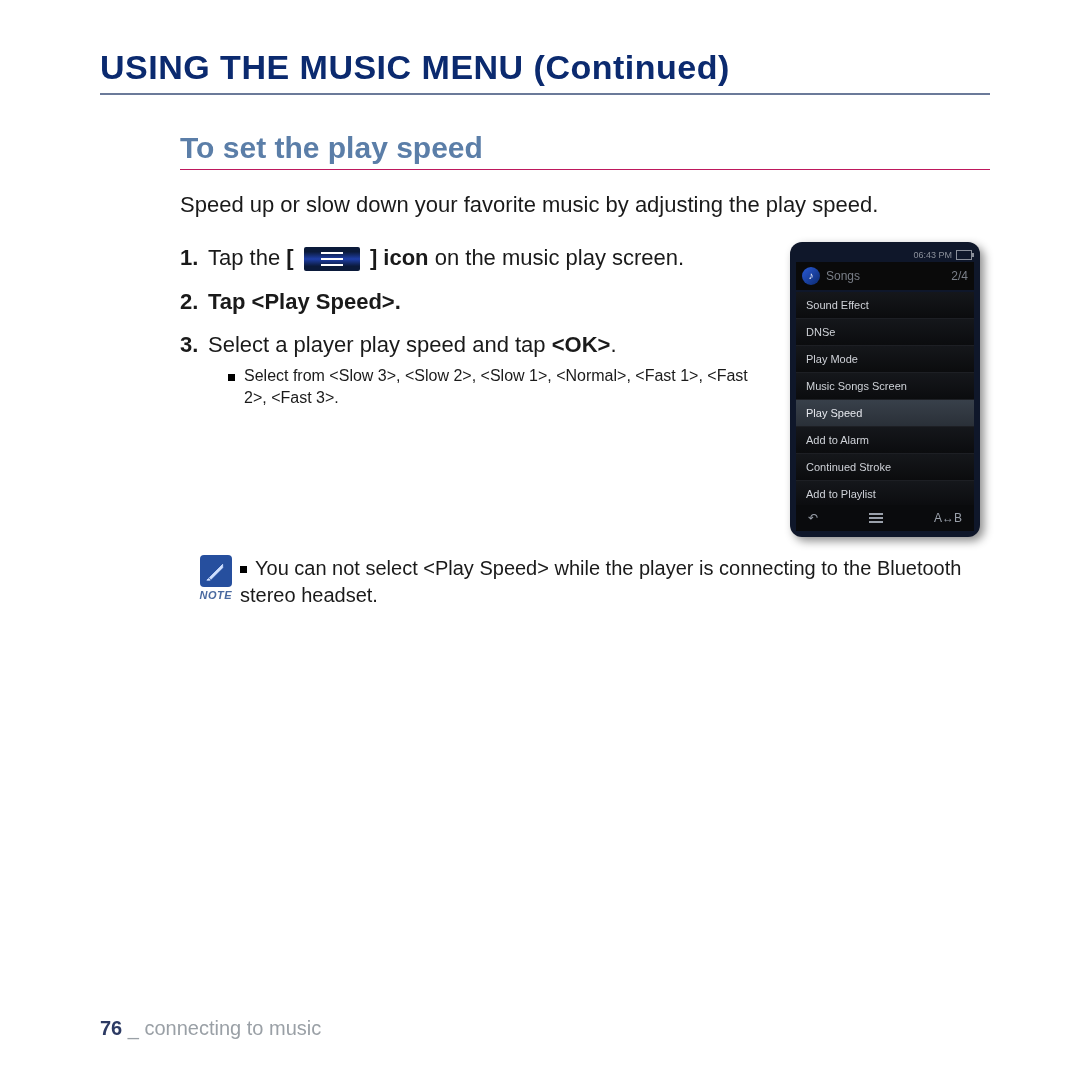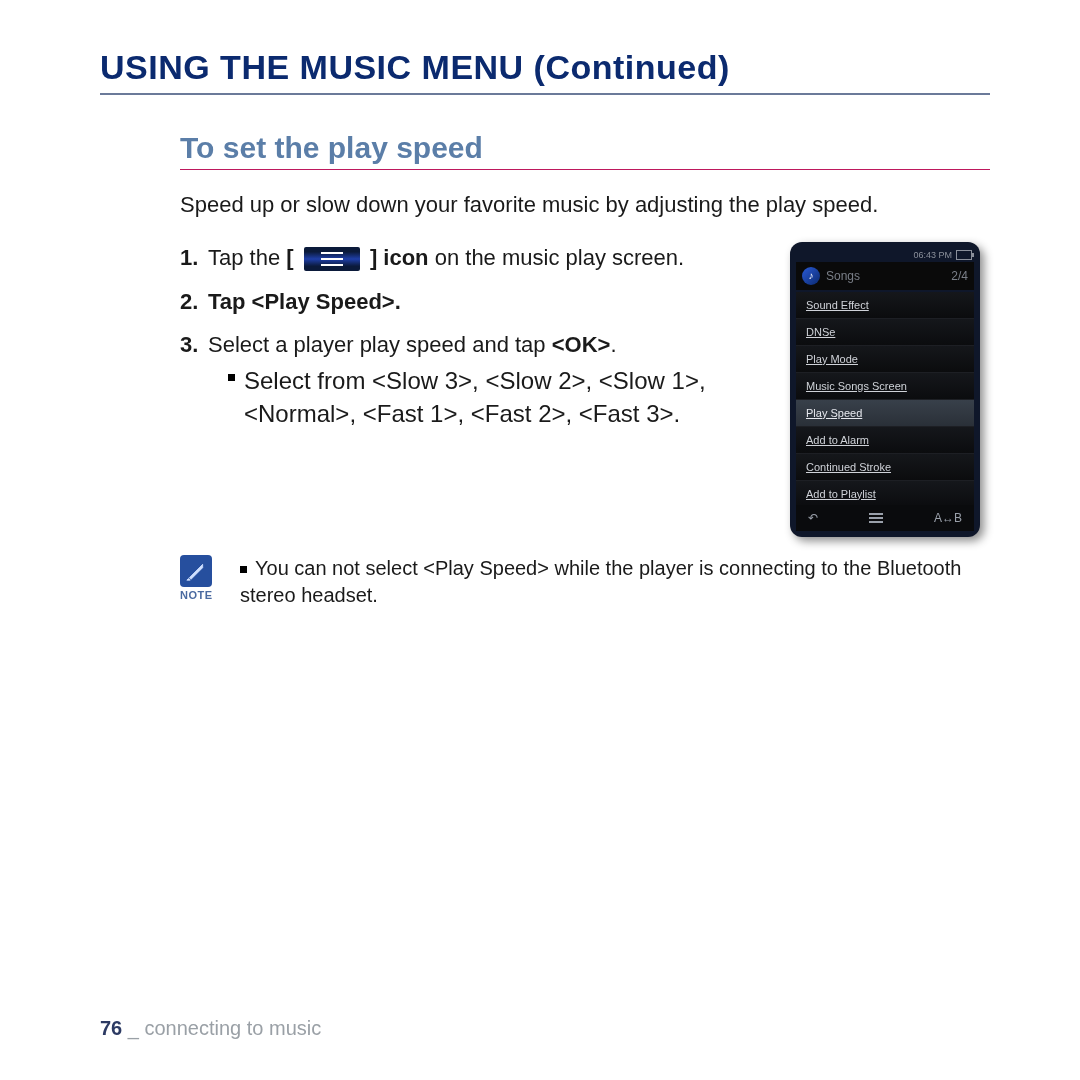--- a/index.html
+++ b/index.html
@@ -12,39 +12,39 @@
   .fig-col{width:200px;margin-left:20px;}
   ol.steps{list-style:none;padding:0;margin:0;font-size:22px;}
   ol.steps>li{margin-bottom:12px;line-height:1.45;padding-left:28px;position:relative;}
   ol.steps>li .num{position:absolute;left:0;font-weight:bold;}
   .bold{font-weight:bold;}
   .tap-icon{display:inline-block;width:56px;height:24px;vertical-align:middle;border-radius:2px;
     background:linear-gradient(to bottom,#0b1a3a 0%,#0b1a3a 20%,#1f3fa8 50%,#0b1a3a 80%,#0b1a3a 100%);
     position:relative;margin:0 4px;}
   .tap-icon::after{content:"";position:absolute;left:50%;top:50%;width:22px;height:14px;transform:translate(-50%,-50%);
     background:linear-gradient(to bottom,#fff 0,#fff 2px,transparent 2px,transparent 6px,#fff 6px,#fff 8px,transparent 8px,transparent 12px,#fff 12px,#fff 14px);}
-  ul.sub{list-style:none;padding:0;margin:4px 0 14px 20px;font-size:24px;}
+  ul.sub{list-style:none;padding:0;margin:4px 0 14px 20px;font-size:16px;}
   ul.sub>li{position:relative;padding-left:16px;line-height:1.35;}
   ul.sub>li::before{content:"";position:absolute;left:0;top:9px;width:7px;height:7px;background:#000;}
   .note-block{display:flex;align-items:flex-start;margin:18px 0 0 80px;font-size:20px;}
-  .note-icon-wrap{width:52px;text-align:left;margin-right:8px;}
+  .note-icon-wrap{width:52px;text-align:right;margin-right:8px;font-style:italic;}
   .note-icon{width:32px;height:32px;border-radius:4px;background:#264f9e;display:inline-flex;align-items:center;justify-content:center;}
   .note-icon svg{width:20px;height:22px;fill:#cfe0ff;stroke:#cfe0ff;}
   .note-label{font-size:11px;color:#4a6aa0;font-weight:bold;letter-spacing:0.5px;margin-top:2px;}
   .note-text{flex:1;line-height:1.35;}
   .note-text .bullet{display:inline-block;width:7px;height:7px;background:#000;margin-right:8px;position:relative;top:-2px;}
   
   .device{width:190px;height:295px;background:#0f172a;border-radius:12px;padding:6px;box-sizing:border-box;
     box-shadow:4px 4px 10px rgba(0,0,0,0.45);color:#cfd2d8;font-size:11px;position:relative;overflow:hidden;}
   .dev-status{display:flex;justify-content:flex-end;align-items:center;height:14px;font-size:9px;color:#8a8f9a;padding:0 2px;}
   .dev-top{height:28px;display:flex;align-items:center;padding:0 6px;color:#7a7f88;font-size:12px;background:#0a0a0a;}
   .dev-top .music-ico{width:18px;height:18px;border-radius:50%;background:linear-gradient(135deg,#2a5ad6,#0b2a6f);display:inline-flex;align-items:center;justify-content:center;margin-right:6px;font-size:10px;color:#fff;}
   .dev-top .grow{flex:1;}
   .menu{margin-top:2px;}
-  .menu .item{padding:7px 10px;border-bottom:1px solid #1d1f24;font-size:11px;background:linear-gradient(to bottom,#15171b,#0b0c0e);text-decoration:underline;}
+  .menu .item{padding:7px 10px;border-bottom:1px solid #1d1f24;font-size:11px;background:linear-gradient(to bottom,#15171b,#0b0c0e);}
   .menu .item.sel{background:linear-gradient(to bottom,#38404a,#2a3038);color:#e6e8ee;}
   .dev-bottom{position:absolute;left:6px;right:6px;bottom:6px;height:26px;background:#0a0b0d;display:flex;align-items:center;justify-content:space-between;padding:0 12px;color:#9aa0aa;font-size:12px;}
   .dev-bottom .mini-lines{display:inline-block;}
   .dev-bottom .mini-lines span{display:block;width:14px;height:2px;background:#9aa0aa;margin:2px 0;}
   .footer{position:absolute;left:100px;bottom:40px;font-size:20px;color:#9aa0a6;}
   .footer .pg{color:#2c3a63;font-weight:bold;}
 </style>
 </head>
 <body>
 

